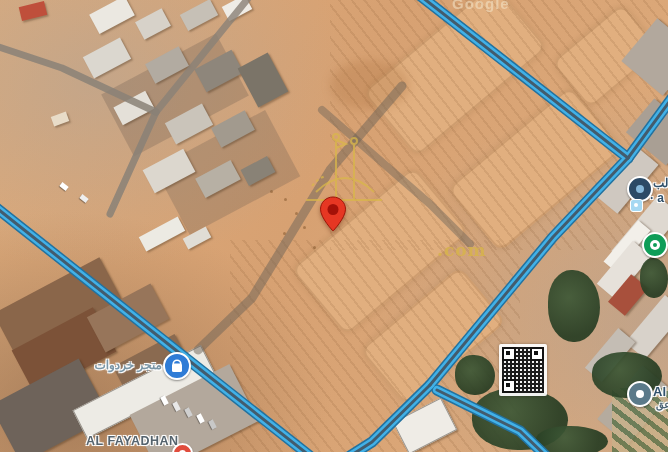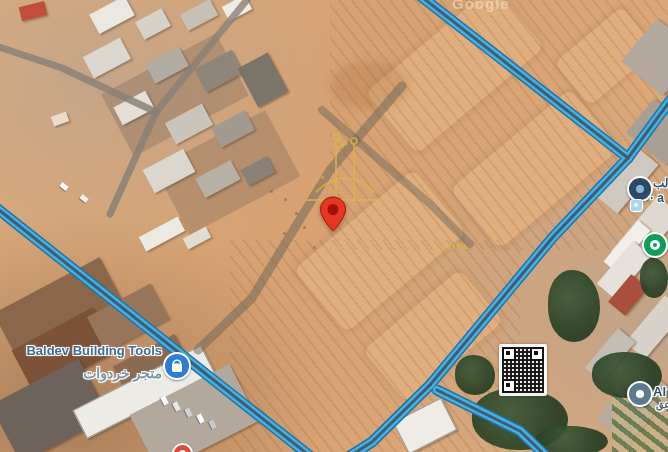--- a/index.html
+++ b/index.html
@@ -27,27 +27,27 @@
                        repeating-linear-gradient(90deg,#1c1c1c 0 2px,#f2f2f2 2px 4px);}
   .fp{position:absolute;width:10px;height:10px;border:2px solid #111;background:#fff;}
   .fp::after{content:"";position:absolute;left:2px;top:2px;width:4px;height:4px;background:#111;}
   
   .wm-text{position:absolute;left:241px;top:178px;font-family:"DejaVu Serif","Liberation Serif",serif;
       font-weight:bold;font-size:62px;letter-spacing:6px;line-height:1;
       background:repeating-linear-gradient(45deg,rgba(205,162,48,.88) 0 3px,rgba(246,225,135,.88) 3px 6px);
       -webkit-background-clip:text;background-clip:text;color:transparent;
       filter:drop-shadow(0 1px 1px rgba(120,80,0,.25));opacity:.85;}
   .wm-com{position:absolute;left:392px;top:240px;font-family:"DejaVu Serif","Liberation Serif",serif;
-      font-weight:bold;font-size:10px;color:#d7b34e;opacity:.9;letter-spacing:1px;padding-left:45px;}
+      font-weight:bold;font-size:17px;color:#d7b34e;opacity:.9;letter-spacing:1px;padding-left:45px;}
   
   .halo{text-shadow:-1px -1px 0 rgba(255,255,255,.95),1px -1px 0 rgba(255,255,255,.95),
         -1px 1px 0 rgba(255,255,255,.95),1px 1px 0 rgba(255,255,255,.95),0 0 3px rgba(255,255,255,.9);}
   .lbl-baldev{position:absolute;left:22px;top:344px;width:140px;text-align:right;
       color:#426d91;font-weight:bold;font-size:13px;line-height:1.0;}
-  .lbl-baldev .ar{font-size:14px;color:#7a96a7;font-weight:bold;margin-top:9px;}
+  .lbl-baldev .ar{font-size:12px;color:#7a96a7;font-weight:bold;margin-top:15px;}
   .poi-ic{position:absolute;border-radius:50%;border:2.5px solid #fff;box-shadow:0 1px 2px rgba(0,0,0,.4);}
   .lbl-fay{position:absolute;left:86px;top:434px;color:#55636d;font-weight:bold;font-size:12.5px;letter-spacing:.5px;}
   .sm-lbl{position:absolute;color:#31516b;font-weight:bold;}
   .ghost{position:absolute;left:452px;top:-5px;font-size:15px;font-weight:bold;
       color:rgba(244,229,203,.55);letter-spacing:1px;}
   .veh{position:absolute;box-shadow:0 1px 1px rgba(0,0,0,.4);}
 </style>
 </head>
 <body>
 
@@ -189,30 +189,30 @@
     </g>
   </svg>
   <div class="wm-com">.com</div>
 
   <svg class="a" style="left:318px;top:196px;filter:drop-shadow(0 2px 2px rgba(80,20,0,.4));" width="30" height="36" viewBox="0 0 30 36">
     <path d="M15 1C8 1 2.5 6.5 2.5 13.2 2.5 22 15 35 15 35s12.5-13 12.5-21.8C27.5 6.5 22 1 15 1z" fill="#e63723" stroke="#9c1608" stroke-width="1"></path>
     <circle cx="15" cy="13.5" r="5.5" fill="#a31108"></circle>
   </svg>
 
   <div class="lbl-baldev halo">
-    <div>Baldev Building Tools</div>
     <div class="ar">متجر خردوات</div>
   </div>
   <div class="poi-ic" style="left:163px;top:352px;width:24px;height:24px;background:#2f7cd6;">
     <svg width="24" height="24" viewBox="0 0 24 24" style="position:absolute;left:0;top:0;">
       <path d="M8.2 10 a3.8 3.8 0 0 1 7.6 0" fill="none" stroke="#fff" stroke-width="1.6"></path>
       <rect x="7" y="9.5" width="10" height="8.5" rx="1.6" fill="#fff"></rect>
     </svg>
   </div>
 
+  <div class="lbl-fay halo">AL FAYADHAN</div>
   <div class="poi-ic" style="left:172px;top:443px;width:17px;height:17px;background:#e04c3c;">
     <div class="a" style="left:5px;top:5px;width:7px;height:7px;border-radius:50%;background:#fff;"></div>
   </div>
 
   <div class="poi-ic" style="left:627px;top:176px;width:22px;height:22px;background:#2c4a66;">
     <div class="a" style="left:7px;top:7px;width:8px;height:8px;border-radius:50%;background:#86b7d9;"></div>
   </div>
   <div class="a" style="left:630px;top:199px;width:11px;height:11px;background:#a5d8f2;border:1.5px solid #fff;border-radius:3px;">
     <div class="a" style="left:3px;top:3px;width:4px;height:4px;border-radius:50%;background:#fff;"></div>
   </div>

